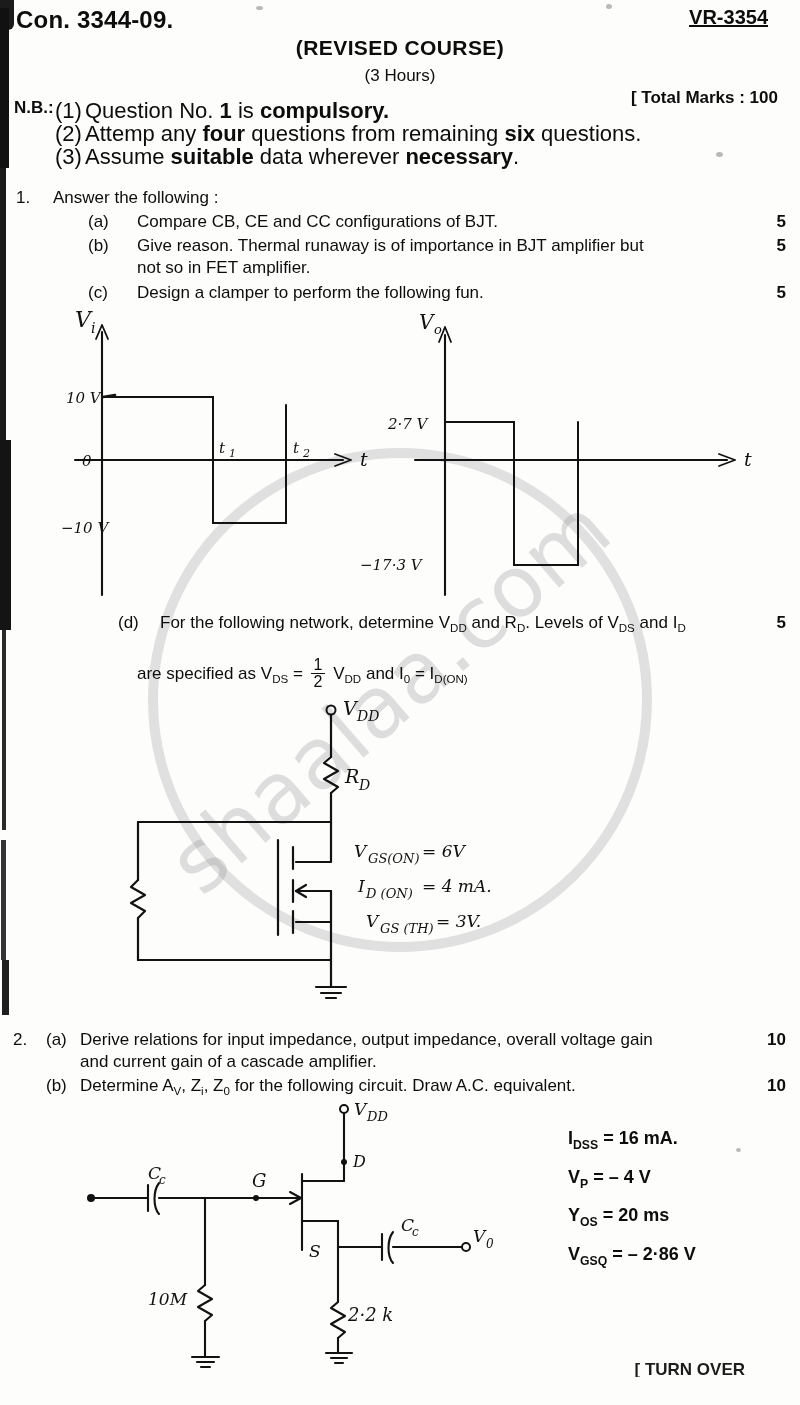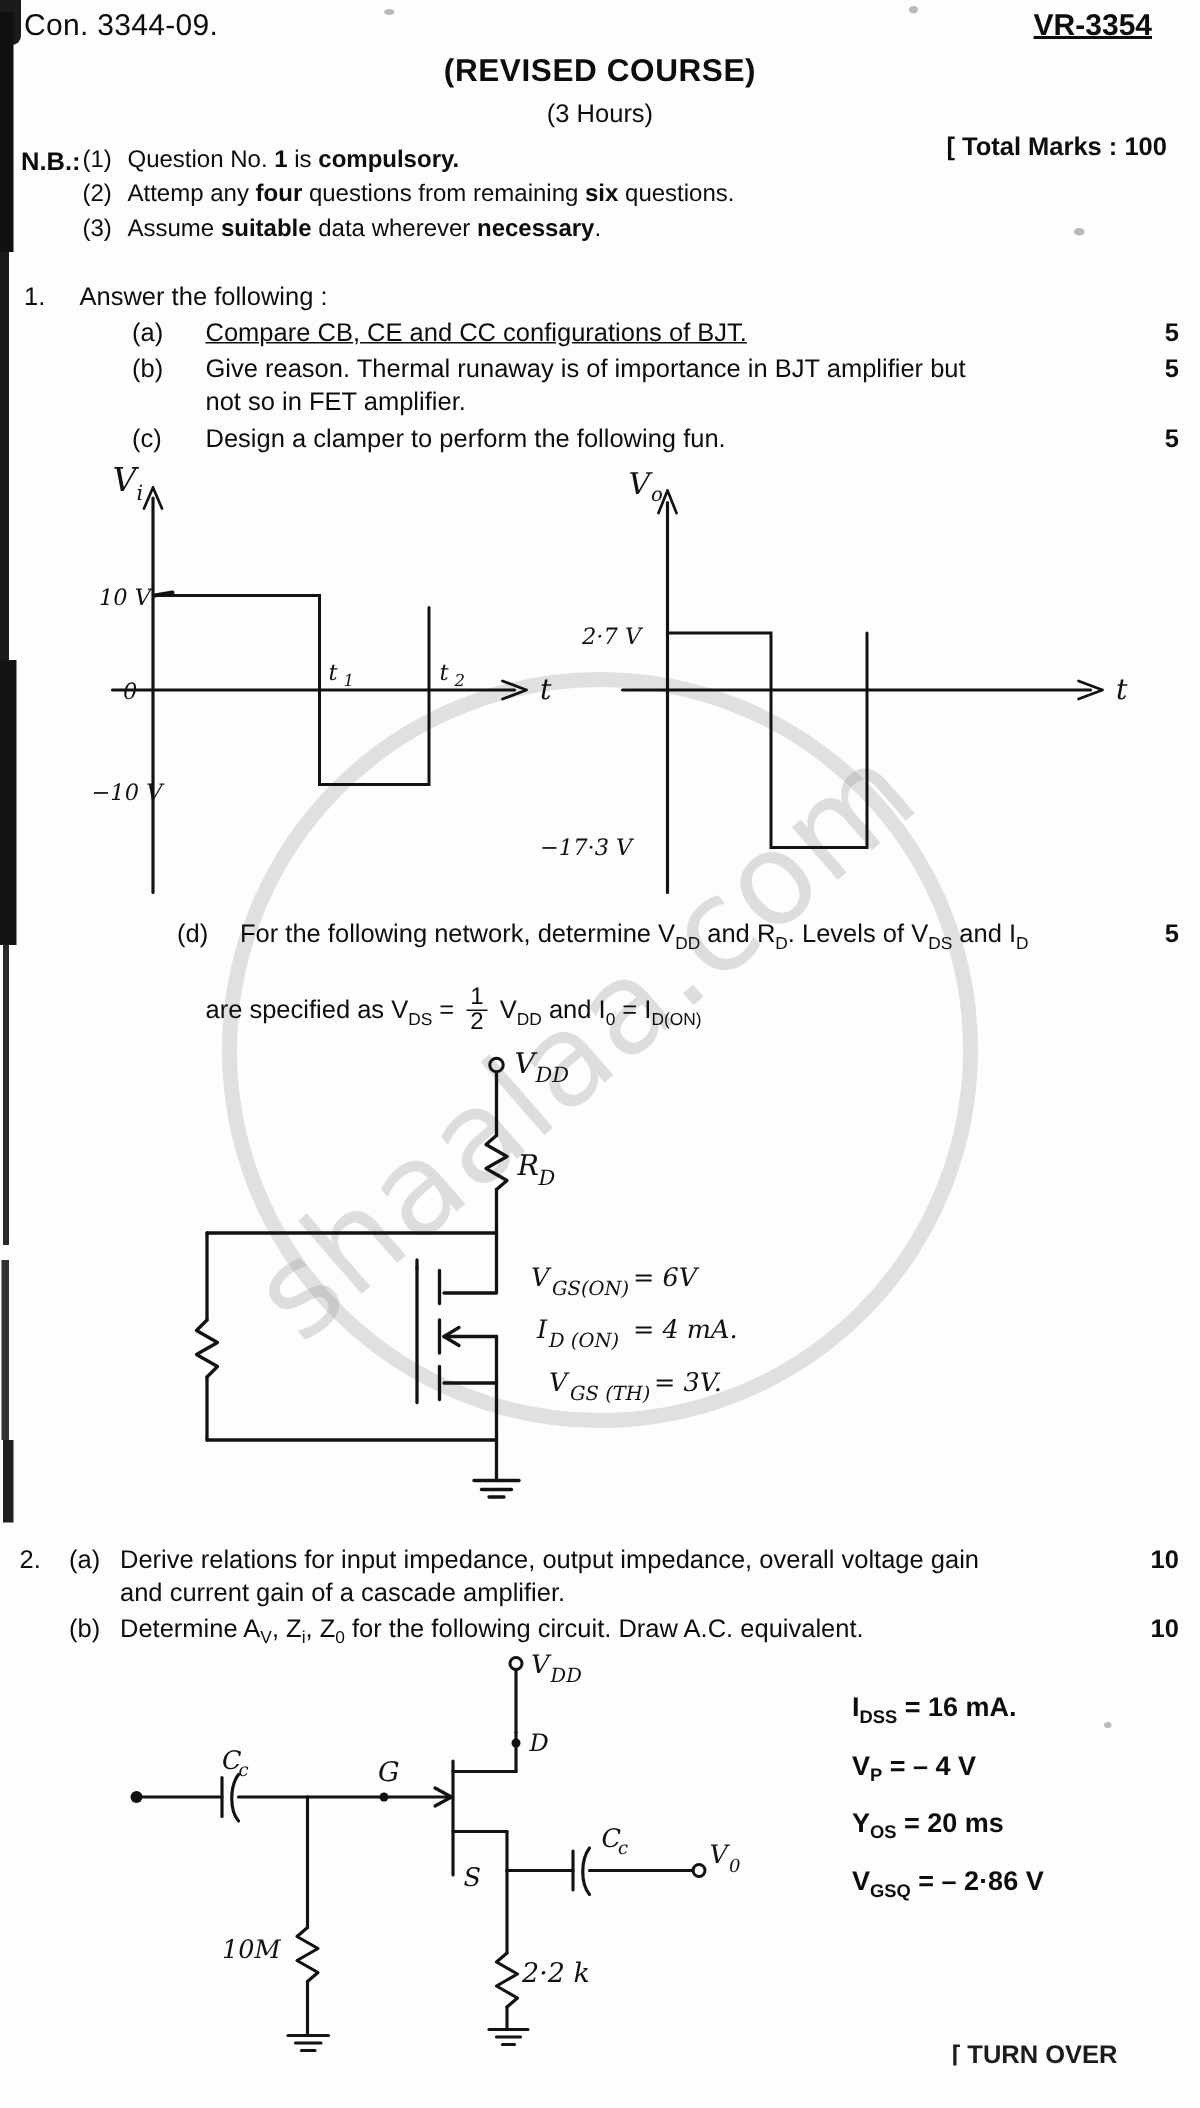--- a/index.html
+++ b/index.html
@@ -91,22 +91,22 @@
     font-size: 85px;
     letter-spacing: 1px;
     color: rgba(150,150,150,0.30);
     white-space: nowrap;
   }
 
   
   .hdr-con {
     position: absolute;
     left: 16px; top: 6px;
-    font-size: 20px;
-    font-weight: normal;
+    font-size: 24px;
+    font-weight: bold;
     letter-spacing: 0.2px;
   }
   .hdr-vr {
     position: absolute;
     right: 32px; top: 6px;
     font-size: 20px;
     font-weight: bold;
     text-decoration: underline;
   }
   .hdr-revised {
@@ -133,21 +133,21 @@
 
   
   .nb-label {
     position: absolute;
     left: 14px; top: 98px;
     font-size: 17px;
     font-weight: bold;
   }
   .note {
     position: absolute;
-    font-size: 16px;
+    font-size: 22px;
     left: 55px;
   }
   .note .num { display: inline-block; width: 30px; }
   .note b { font-weight: bold; }
   .note1 { top: 98px; }
   .note2 { top: 121px; }
   .note3 { top: 144px; }
 
   
   .q-num {
@@ -163,21 +163,21 @@
   }
   .sub-letter { position: absolute; font-size: 17px; }
   .marks {
     position: absolute;
     right: 14px;
     font-size: 17px;
     font-weight: bold;
   }
 
   .q1a-l { left: 88px; top: 212px; }
-  .q1a-t { left: 137px; top: 212px; text-decoration: underline; }
+  .q1a-t { left: 137px; top: 212px; }
   .q1a-m { top: 212px; }
 
   .q1b-l { left: 88px; top: 236px; }
   .q1b-t { left: 137px; top: 236px; }
   .q1b-t2 { left: 137px; top: 258px; }
   .q1b-m { top: 236px; }
 
   .q1c-l { left: 88px; top: 283px; }
   .q1c-t { left: 137px; top: 283px; }
   .q1c-m { top: 283px; }

